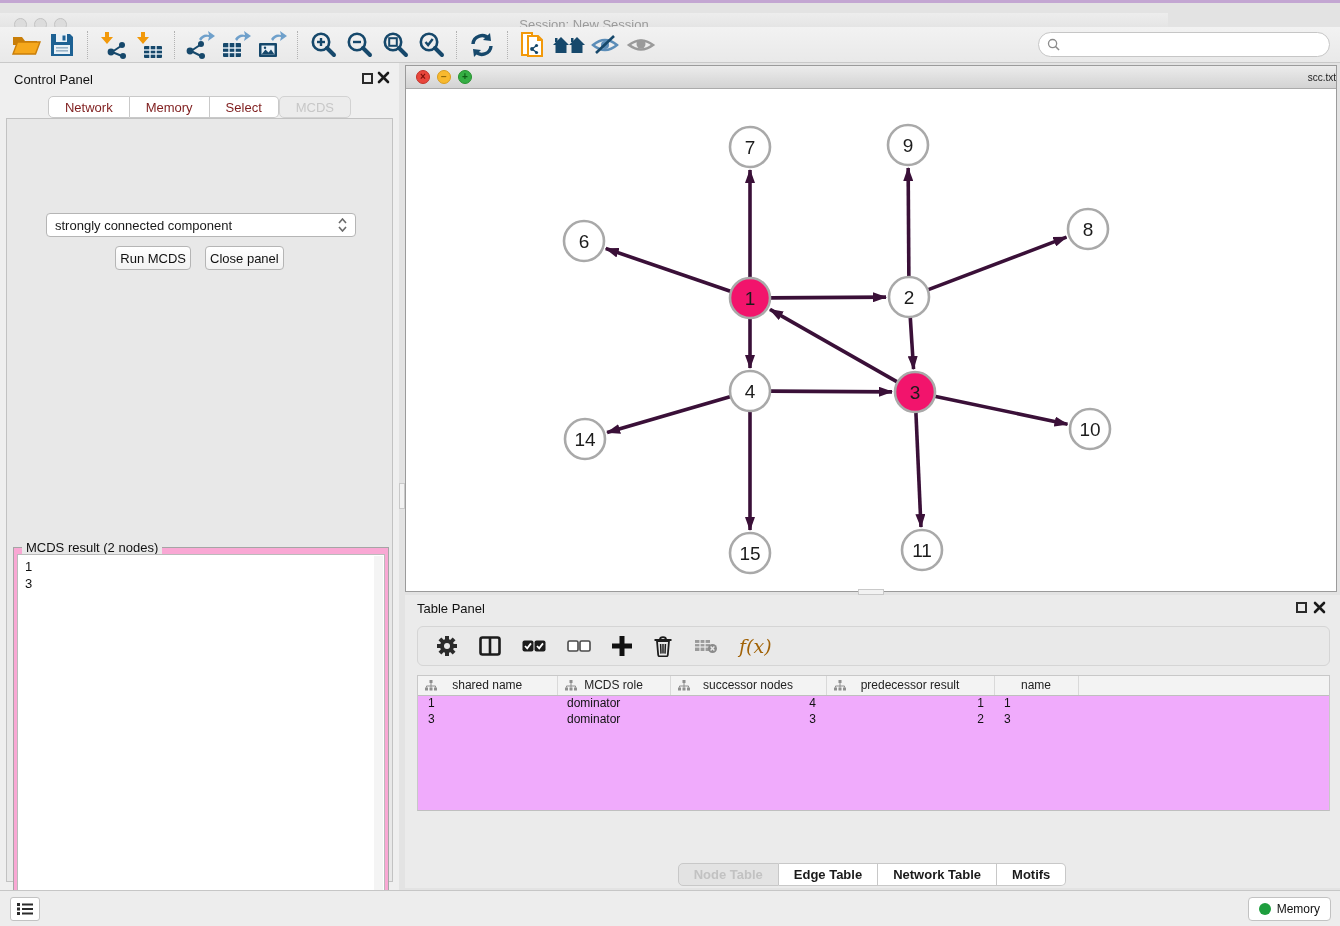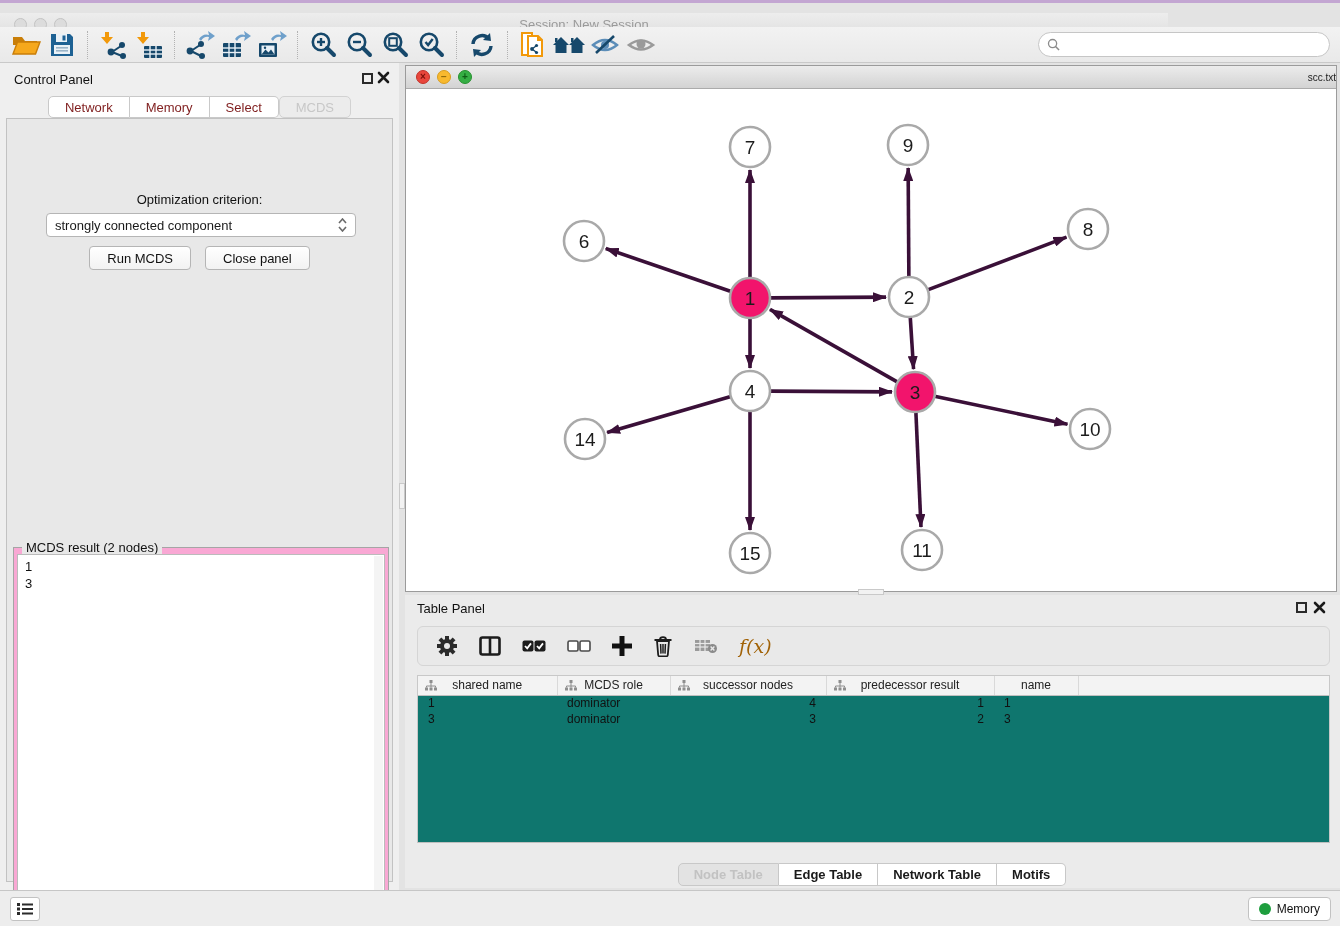--- a/index.html
+++ b/index.html
@@ -37,21 +37,21 @@
   .cp-tab:first-child { border-left:1px solid #C9C9C9; border-radius:5px 0 0 5px; }
   .cp-tab.last { border-radius:0 5px 5px 0; }
   .cp-tab.selected { background:#ECECEC; color:#C7C7C7; border-radius:5px; border:1px solid #D2D2D2; }
   #cp-body { position:absolute; left:6px; right:6px; top:55px; bottom:8px; background:#E8E8E8; border:1px solid #C2C2C2; }
   #opt-label { position:absolute; left:0; right:0; top:73px; text-align:center; font-size:13px; color:#111; }
   #opt-select { position:absolute; left:39px; top:94px; width:310px; height:24px; background:#fff;
     border:1px solid #B5B5B5; border-radius:4px; display:flex; align-items:center; padding:0 8px; font-size:13px; }
   #opt-select .stepper { margin-left:auto; }
   #cp-buttons { position:absolute; left:0; right:0; top:127px; display:flex; justify-content:center; gap:14px; }
   .aqua-btn { height:24px; background:linear-gradient(#FFFFFF,#F2F2F2); border:1px solid #B5B5B5; border-radius:4px;
-    font-size:13px; padding:0 17px; display:flex; align-items:center; color:#111; font-family:"Liberation Sans",sans-serif; }
+    font-size:13px; padding:0 4px; display:flex; align-items:center; color:#111; font-family:"Liberation Sans",sans-serif; }
   #result-box { position:absolute; left:6px; top:428px; width:376px; height:380px; border:1px solid #A5A5A5; background:#f9a8d4; }
   #result-title { position:absolute; left:8px; top:-8px; background:#E8E8E8; padding:0 4px; font-size:13px; color:#111; }
   #result-area { position:absolute; left:3px; right:3px; top:6px; bottom:3px; background:#fff; border:1px solid #BBB; overflow:hidden; }
   #result-lines { padding:3px 7px; font-size:13px; line-height:17px; color:#111; }
   #result-scrollbar { position:absolute; right:1px; top:1px; bottom:1px; width:9px; background:#F4F4F4; }
 
   
   #v-divider { left:399px; top:63px; width:6px; height:827px; background:#E3E3E3; }
   #v-handle { position:absolute; left:0px; top:420px; width:6px; height:26px; background:#F2F2F2; border:1px solid #C9C9C9; }
   #h-divider { left:405px; top:592px; width:935px; height:3px; background:#E3E3E3; }
@@ -69,21 +69,21 @@
   #nw-zoom { background:#35AE44; border:1px solid #27902F; color:#0E5D16; }
   #nw-title { position:absolute; left:0; right:0; text-align:right; font-size:10px; color:#222; }
 
   
   #table-panel { left:405px; top:595px; width:935px; height:293px; background:#EBEBEB; }
   #tp-title { position:absolute; left:12px; top:6px; font-size:13px; color:#111; }
   #tp-toolbar { position:absolute; left:12px; right:10px; top:31px; height:40px; background:#E9E9E9;
     border:1px solid #D5D5D5; border-radius:6px; display:flex; align-items:center; gap:21px; padding-left:18px; }
   .tp-icon { display:flex; align-items:center; justify-content:center; }
   #fx-label { font-family:"DejaVu Serif", serif; font-style:italic; font-size:19px; color:#a16207; }
-  #tp-tablewrap { position:absolute; left:12px; right:10px; top:80px; height:168px; background:#0f766e; border:1px solid #C8C8C8; border-bottom:1px solid #BFBFBF; overflow:hidden; }
+  #tp-tablewrap { position:absolute; left:12px; right:10px; top:80px; height:136px; background:#f0abfc; border:1px solid #C8C8C8; border-bottom:1px solid #BFBFBF; overflow:hidden; }
   table#node-table { border-collapse:collapse; width:100%; table-layout:fixed; }
   #node-table th { background:#F3F3F3; border-right:1px solid #D9D9D9; border-bottom:1px solid #BFBFBF;
     font-weight:normal; font-size:12px; height:19px; text-align:center; position:relative; color:#222; }
   #node-table th:last-child { border-right:none; }
   #node-table th .hier-icon { position:absolute; left:7px; top:4px; }
   #node-table td { font-size:12px; height:16px; padding:0 10px; color:#111; white-space:nowrap; }
   td.al { text-align:left; } td.ar { text-align:right; }
   #tp-tabs { position:absolute; left:0; right:1px; top:268px; display:flex; justify-content:center; }
   .tp-tab { height:23px; padding:0 15px; background:#fff; border:1px solid #C8C8C8; border-left:none;
     display:flex; align-items:center; font-size:13px; font-weight:600; color:#1a1a1a; }
@@ -287,21 +287,20 @@
         <line x1="11" y1="2" x2="2" y2="11"></line>
       </g>
   </svg>
   <div id="cp-tabs">
     <div class="cp-tab">Network</div>
     <div class="cp-tab">Memory</div>
     <div class="cp-tab last">Select</div>
     <div class="cp-tab selected">MCDS</div>
   </div>
   <div id="cp-body">
-    <div id="opt-label">Optimization criterion:</div>
     <div id="opt-select">
       <span>strongly connected component</span>
       <svg class="stepper" width="9" height="14" viewBox="0 0 9 14">
         <path d="M1 5 L4.5 1 L8 5" fill="none" stroke="#6A6A6A" stroke-width="1.6"></path>
         <path d="M1 9 L4.5 13 L8 9" fill="none" stroke="#6A6A6A" stroke-width="1.6"></path>
       </svg>
     </div>
     <div id="cp-buttons">
       <button class="aqua-btn">Run MCDS</button>
       <button class="aqua-btn">Close panel</button>

